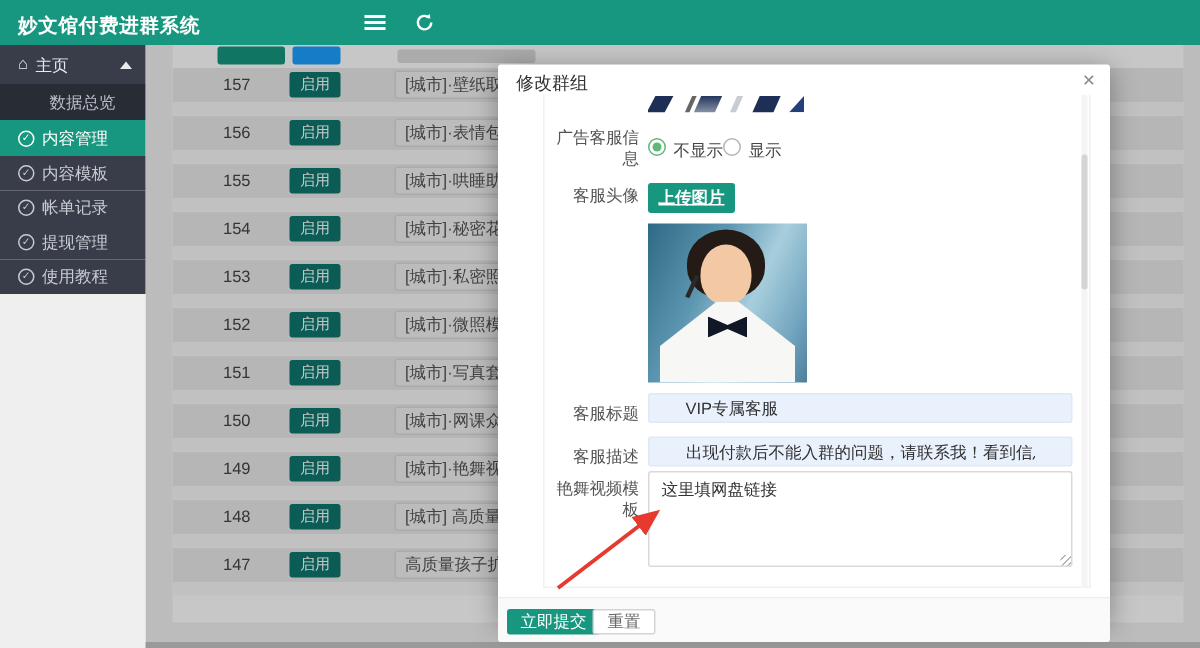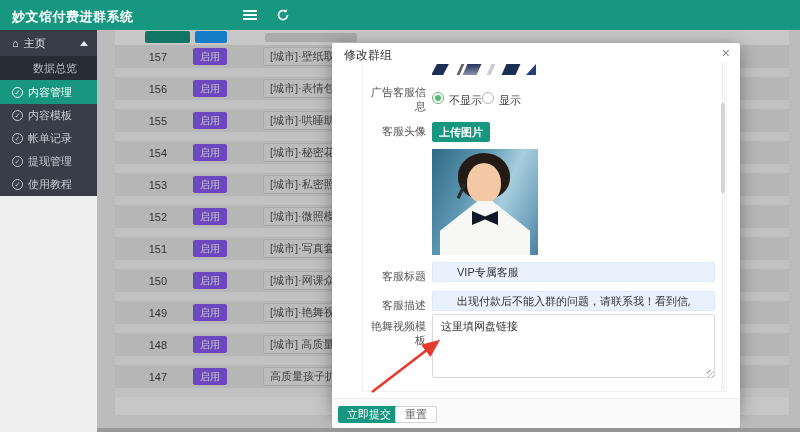--- a/index.html
+++ b/index.html
@@ -28,21 +28,21 @@
   
   .content { position:absolute; left:97px; top:30px; width:703px; height:402px; background:#f1f1f1; z-index:1; }
   .card { position:absolute; left:18px; top:0; width:674px; height:385px; background:#fff; }
   .frag { position:absolute; border-radius:2px; }
   .frag.teal { left:30px; top:1px; width:45px; height:12px; background:#17977f; }
   .frag.blue { left:80px; top:1px; width:32px; height:12px; background:#1e9fff; }
   .frag.text { left:150px; top:3px; width:92px; height:9px; background:#dcdcdc; }
   .rows { position:absolute; left:0; top:15px; width:674px; }
   .t-row { position:relative; display:flex; align-items:center; height:32px; background:#e9e9e9; background-clip:padding-box; border-bottom:9px solid #f8f8f8; }
   .t-num { position:absolute; left:28px; width:24px; text-align:right; font-size:11px; color:#444; }
-  .t-status { position:absolute; left:78px; width:34px; height:17px; background:#8b5cf6; color:#fff; font-size:10px; border:none; border-radius:2px; line-height:17px; text-align:center; cursor:pointer; }
+  .t-status { position:absolute; left:78px; width:34px; height:17px; background:#0f766e; color:#fff; font-size:10px; border:none; border-radius:2px; line-height:17px; text-align:center; cursor:pointer; }
   .t-name { position:absolute; left:148px; font-size:11px; color:#555; background:#f1f1f1; border:1px solid #dadada; border-radius:2px; padding:1px 6px; white-space:nowrap; }
 
   .overlay { position:absolute; left:97px; top:30px; width:703px; height:402px; background:rgba(0,0,0,0.22); z-index:5; }
   .hstrip { position:absolute; left:0; top:428px; width:800px; height:4px; background:#9a9a9a; z-index:6; }
 
   
   .modal { position:absolute; left:332px; top:43px; width:408px; height:372px; background:#fff; border-radius:2px; box-shadow:0 3px 18px rgba(0,0,0,.35); z-index:10; }
   .m-header { position:absolute; left:0; top:0; width:100%; height:20px; }
   .m-title { position:absolute; left:12px; top:4px; font-size:12px; color:#333; }
   .m-close { position:absolute; right:10px; top:2px; font-size:14px; color:#888; cursor:pointer; }
@@ -66,21 +66,21 @@
 
   .radio { position:absolute; width:12px; height:12px; border-radius:50%; border:1px solid #5fb878; background:#fff; cursor:pointer; }
   .radio.sel::after { content:""; position:absolute; left:2px; top:2px; width:6px; height:6px; border-radius:50%; background:#5fb878; }
   .radio.off { border-color:#b5b5b5; }
   .r1 { left:100px; top:49px; }
   .r2 { left:150px; top:49px; }
   .r-lab { position:absolute; top:50px; font-size:11px; color:#444; }
   .rl1 { left:117px;text-align:center; }
   .rl2 { left:167px; }
 
-  .upload-btn { position:absolute; left:100px; top:79px; width:58px; height:20px; background:#17977f; color:#fff; font-size:11px; border:none; border-radius:2px; cursor:pointer; line-height:20px; text-align:center; font-weight:bold; }
+  .upload-btn { position:absolute; left:100px; top:79px; width:58px; height:20px; background:#17977f; color:#fff; font-size:11px; border:none; border-radius:2px; cursor:pointer; line-height:20px; text-align:center; font-weight:bold;text-decoration:underline; }
 
   .photo { position:absolute; left:100px; top:106px; width:106px; height:106px; overflow:hidden; background:linear-gradient(115deg,#2e6a85 0%,#5d96b0 35%,#a8cedd 60%,#6fa3bd 85%,#4d7f9a 100%); }
   .ph-hair { position:absolute; left:26px; top:4px; width:52px; height:46px; border-radius:50% 50% 45% 45%; background:#241a16; }
   .ph-face { position:absolute; left:35px; top:14px; width:34px; height:40px; border-radius:50% 50% 46% 46%; background:#f2c9a4; }
   .ph-shirt { position:absolute; left:8px; top:52px; width:90px; height:54px; background:#f7f7f5; clip-path:polygon(42% 0,58% 0,100% 55%,100% 100%,0 100%,0 55%); }
   .ph-bow { position:absolute; left:40px; top:62px; width:26px; height:14px; background:#101826; clip-path:polygon(0 0,50% 40%,100% 0,100% 100%,50% 60%,0 100%); }
   .ph-mic { position:absolute; left:28px; top:34px; width:3px; height:16px; background:#2a2a2a; transform:rotate(25deg); }
 
   .f-input { position:absolute; left:100px; width:283px; height:20px; background:#e9f1fd; border:1px solid #dde9f8; border-radius:2px; font-size:11px; color:#333; padding:0 24px; font-family:inherit; }
   .in-title { top:219px; }

